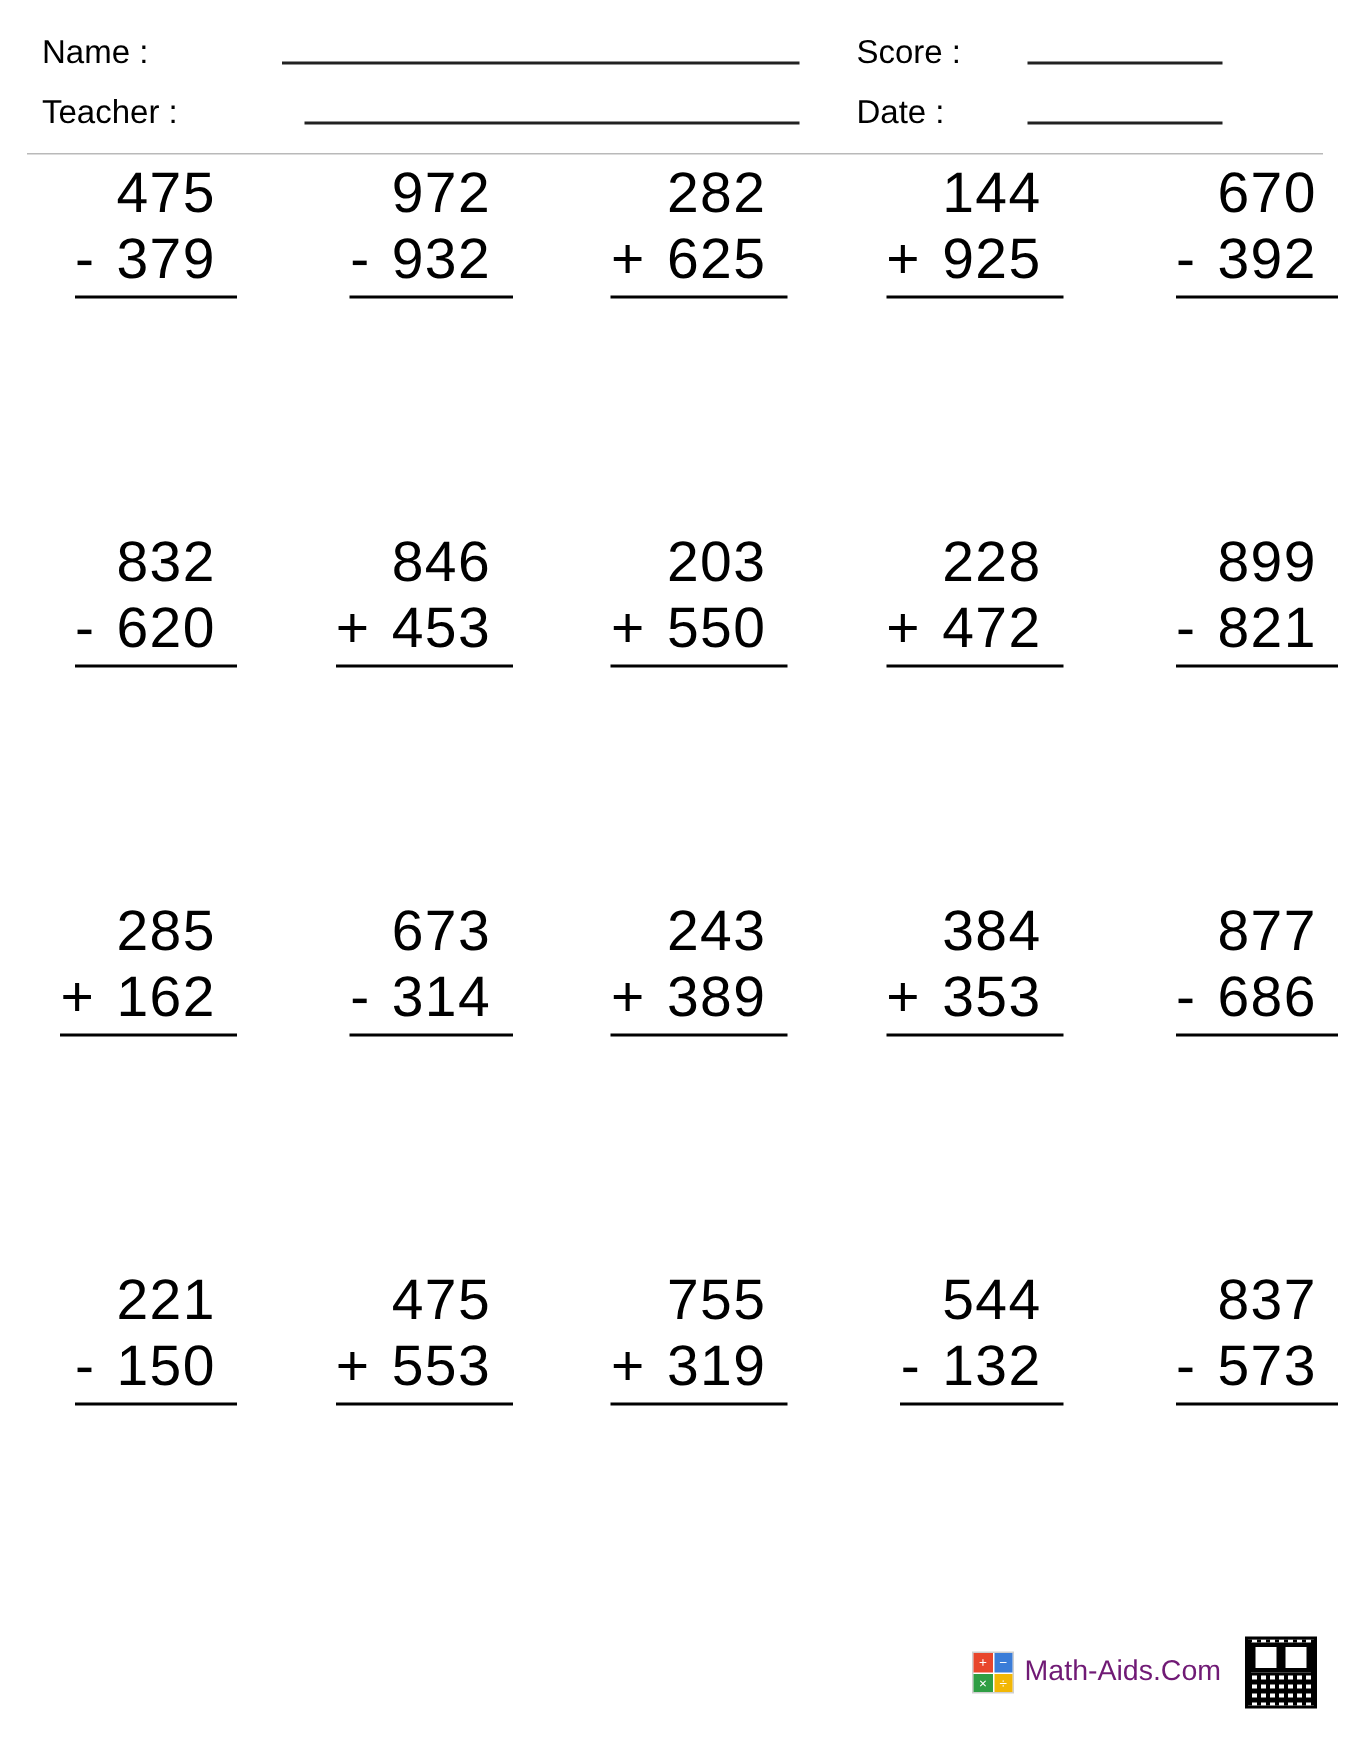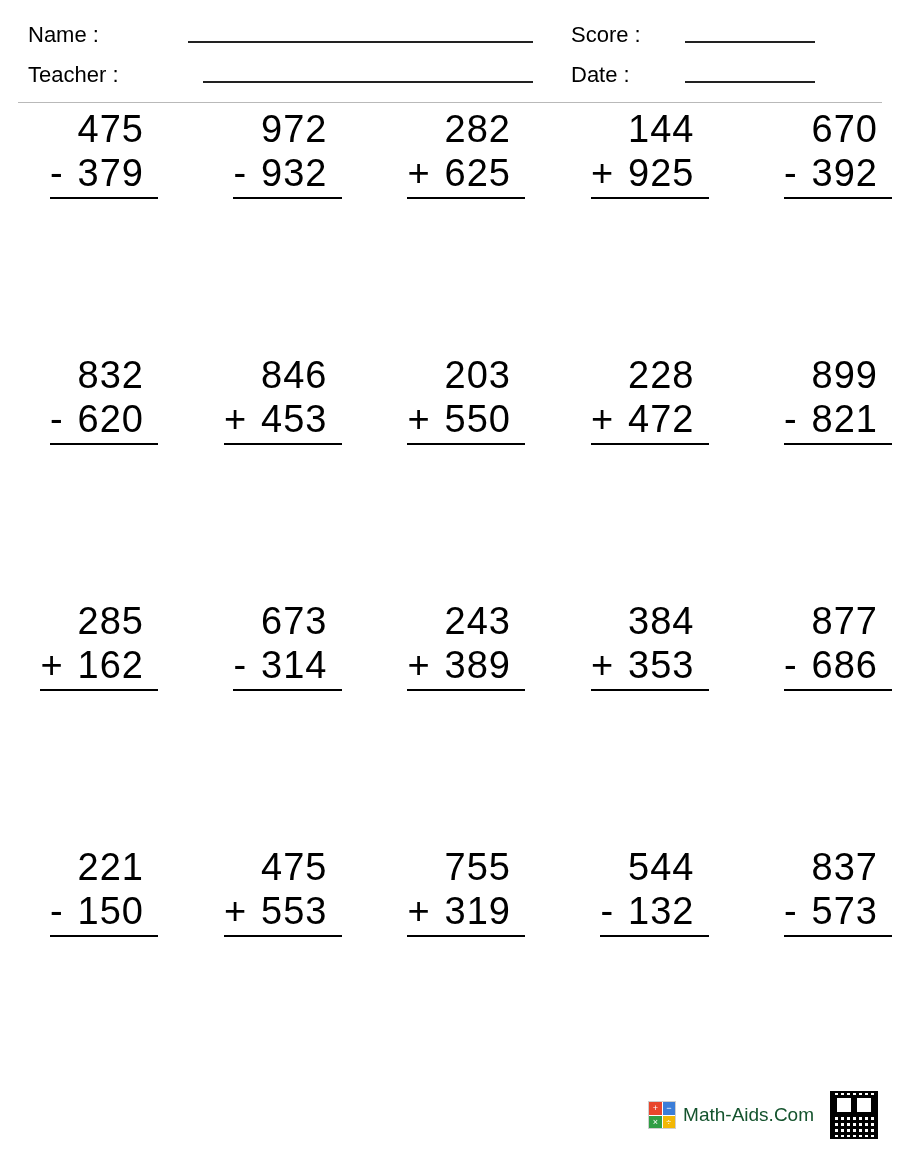--- a/index.html
+++ b/index.html
@@ -122,21 +122,21 @@
     border: 1px solid #cfcfcf;
     margin-right: 7px;
   }
   .bi { font-size: 9px; color: #fff; display: flex; align-items: center; justify-content: center; }
   .bi1 { background: #e8462c; }
   .bi2 { background: #3b7dd8; }
   .bi3 { background: #2f9e44; }
   .bi4 { background: #f2b705; }
   .brand-text {
     font-size: 19px;
-    color: #14532d;
+    color: #701a75;
   }
   .qr {
     width: 48px;
     height: 48px;
     margin-left: 16px;
     background:
       linear-gradient(90deg, #000 50%, transparent 50%),
       linear-gradient(0deg, #000 50%, transparent 50%);
     background-size: 6px 6px, 6px 6px;
     background-color: #fff;

